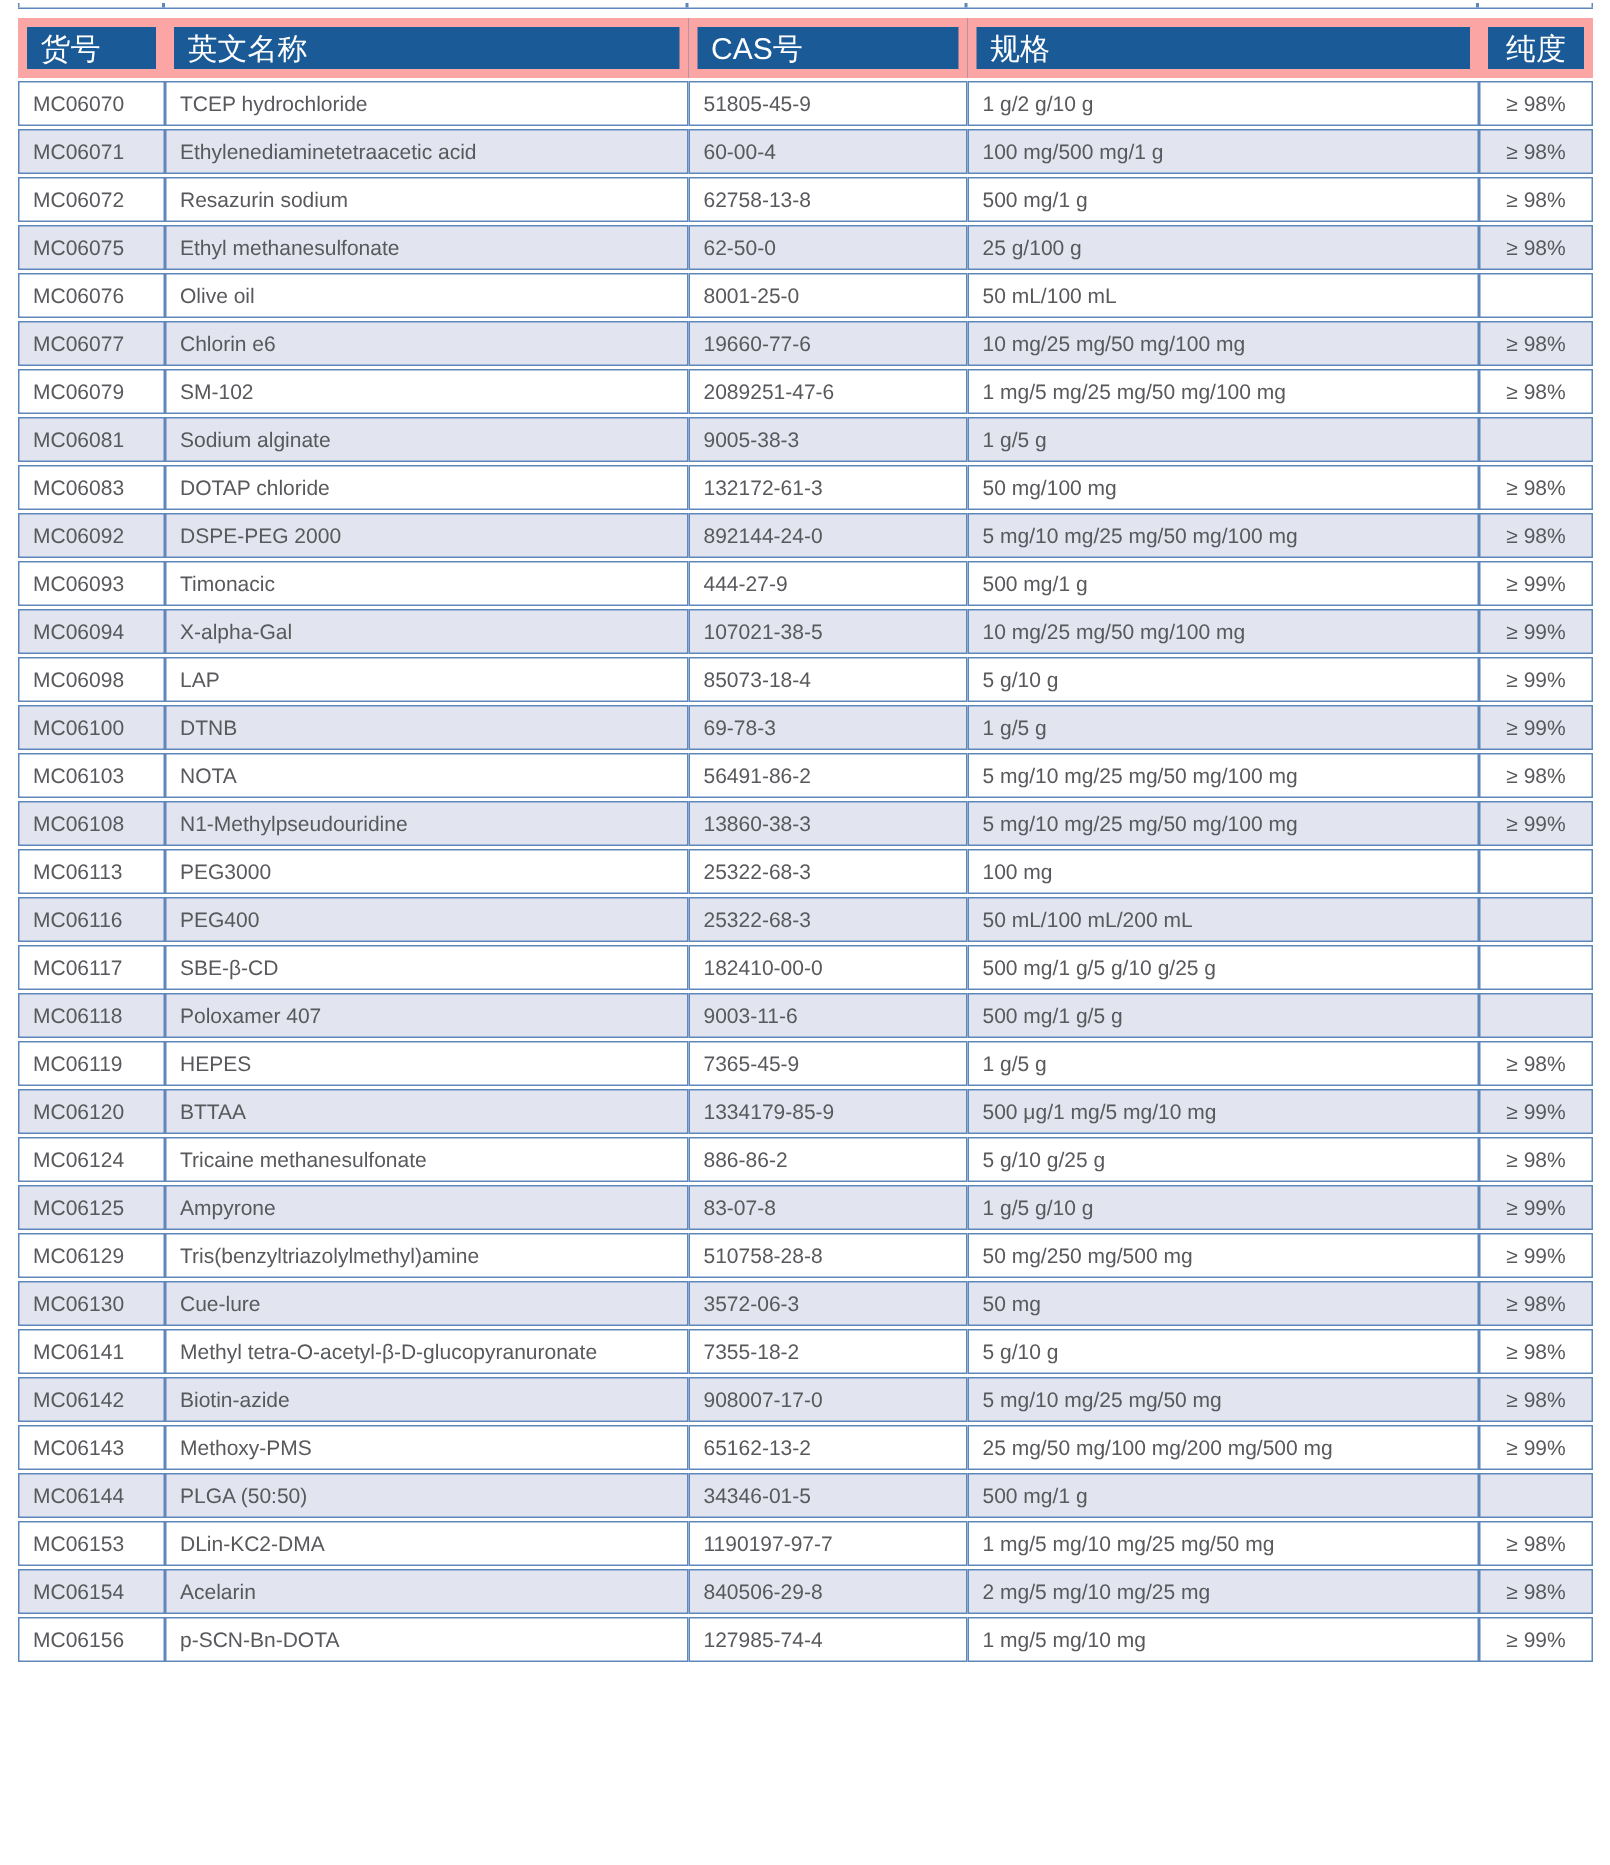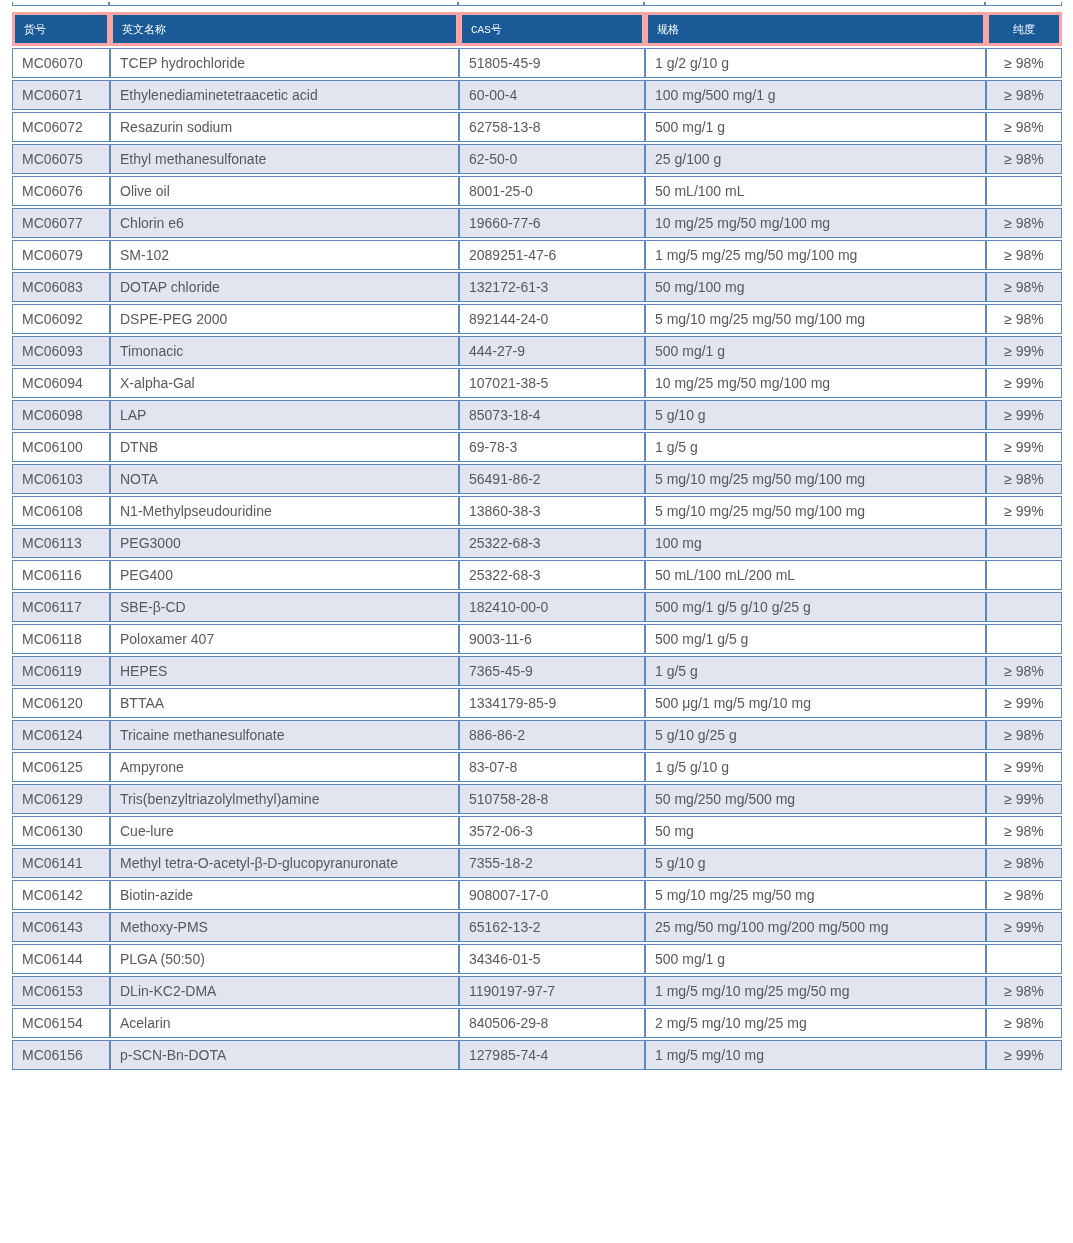--- a/index.html
+++ b/index.html
@@ -41,30 +41,29 @@
     font-size: 14px;
   }
   col.c-itemno { width: 98px; }
   col.c-name   { width: 349px; }
   col.c-cas    { width: 186px; }
   col.c-spec   { width: 341px; }
   col.c-purity { width: 76px; }
 
   thead th {
     background: #1a5a96;
-    border: 3px solid #fca5a5;
+    border: 6px solid #fca5a5;
     color: #ffffff;
     font-weight: normal;
-    font-size: 11px;
+    font-size: 20px;
     height: 28px;
     text-align: left;
     padding: 0 0 0 9px;
     white-space: nowrap;
     overflow: hidden;
-    font-family: Liberation Mono, monospace;
   }
   thead th:last-child { text-align: center; padding-left: 0; margin-top: 28px; }
 
   tbody td {
     border: 1px solid #5e87ba;
     height: 28px;
     padding: 0 0 0 9px;
     color: #58595c;
     background: #ffffff;
     white-space: nowrap;
@@ -148,20 +147,27 @@
           <td>≥ 98%</td>
         </tr>
         <tr>
           <td>MC06079</td>
           <td>SM-102</td>
           <td>2089251-47-6</td>
           <td>1 mg/5 mg/25 mg/50 mg/100 mg</td>
           <td>≥ 98%</td>
         </tr>
         <tr>
+          <td>MC06081</td>
+          <td>Sodium alginate</td>
+          <td>9005-38-3</td>
+          <td>1 g/5 g</td>
+          <td></td>
+        </tr>
+        <tr>
           <td>MC06083</td>
           <td>DOTAP chloride</td>
           <td>132172-61-3</td>
           <td>50 mg/100 mg</td>
           <td>≥ 98%</td>
         </tr>
         <tr>
           <td>MC06092</td>
           <td>DSPE-PEG 2000</td>
           <td>892144-24-0</td>

